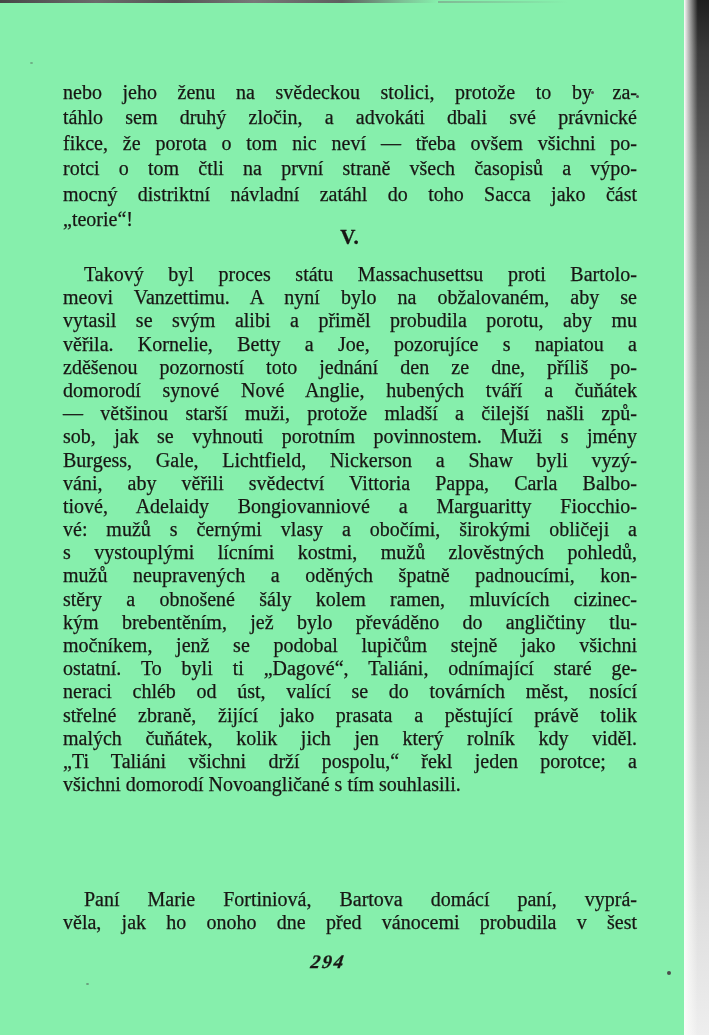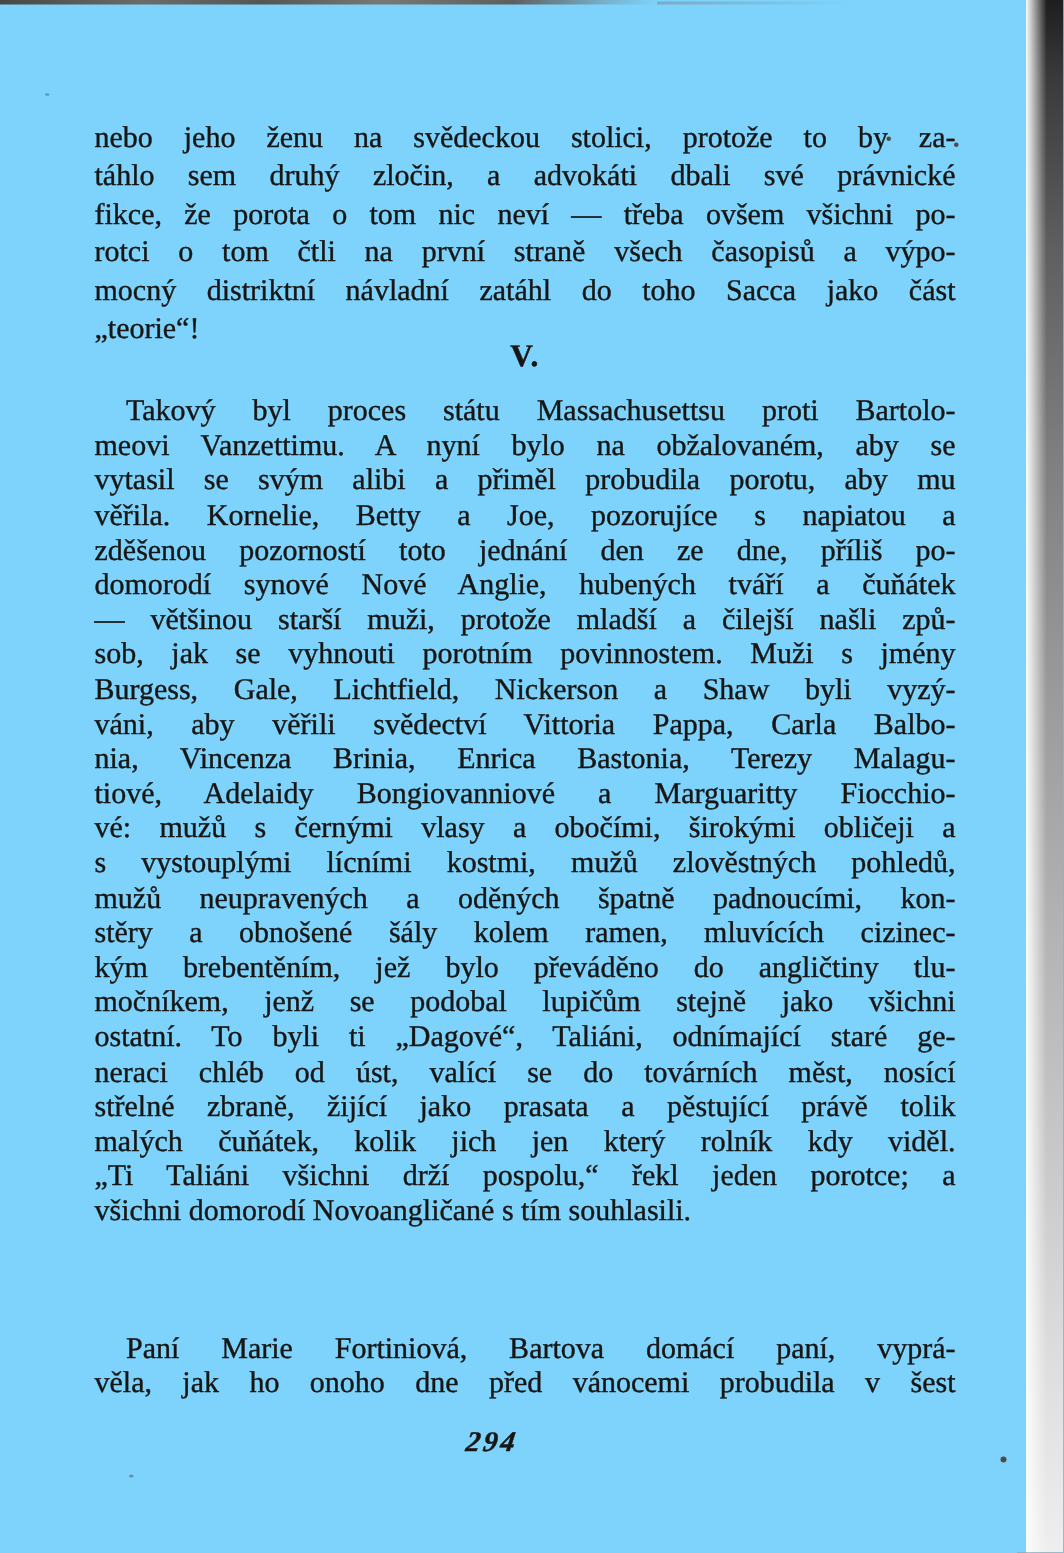--- a/index.html
+++ b/index.html
@@ -1,20 +1,20 @@
 <!DOCTYPE html>
 <html><head>
 <meta charset="utf-8">
 <style>
   html, body { margin: 0; padding: 0; background: #9a9a9a; }
   #book-page {
     position: relative;
     width: 709px;
     height: 1035px;
-    background: #7dd3fc;
+    background: #86efac;
     overflow: hidden;
     font-family: "Liberation Serif", "DejaVu Serif", serif;
     color: #181614;
   }
   .par {
     position: absolute;
     left: 63px;
     width: 574px;
     font-size: 20px;
     -webkit-text-stroke: 0.25px currentColor;
@@ -109,21 +109,20 @@
     <div class="line indent">Takový byl proces státu Massachusettsu proti Bartolo-</div>
     <div class="line">meovi Vanzettimu. A nyní bylo na obžalovaném, aby se</div>
     <div class="line">vytasil se svým alibi a přiměl probudila porotu, aby mu</div>
     <div class="line">věřila. Kornelie, Betty a Joe, pozorujíce s napiatou a</div>
     <div class="line">zděšenou pozorností toto jednání den ze dne, příliš po-</div>
     <div class="line">domorodí synové Nové Anglie, hubených tváří a čuňátek</div>
     <div class="line">— většinou starší muži, protože mladší a čilejší našli způ-</div>
     <div class="line">sob, jak se vyhnouti porotním povinnostem. Muži s jmény</div>
     <div class="line">Burgess, Gale, Lichtfield, Nickerson a Shaw byli vyzý-</div>
     <div class="line">váni, aby věřili svědectví Vittoria Pappa, Carla Balbo-</div>
-    <div class="line">nia, Vincenza Brinia, Enrica Bastonia, Terezy Malagu-</div>
     <div class="line">tiové, Adelaidy Bongiovanniové a Marguaritty Fiocchio-</div>
     <div class="line">vé: mužů s černými vlasy a obočími, širokými obličeji a</div>
     <div class="line">s vystouplými lícními kostmi, mužů zlověstných pohledů,</div>
     <div class="line">mužů neupravených a oděných špatně padnoucími, kon-</div>
     <div class="line">stěry a obnošené šály kolem ramen, mluvících cizinec-</div>
     <div class="line">kým brebentěním, jež bylo převáděno do angličtiny tlu-</div>
     <div class="line">močníkem, jenž se podobal lupičům stejně jako všichni</div>
     <div class="line">ostatní. To byli ti „Dagové“, Taliáni, odnímající staré ge-</div>
     <div class="line">neraci chléb od úst, valící se do továrních měst, nosící</div>
     <div class="line">střelné zbraně, žijící jako prasata a pěstující právě tolik</div>

